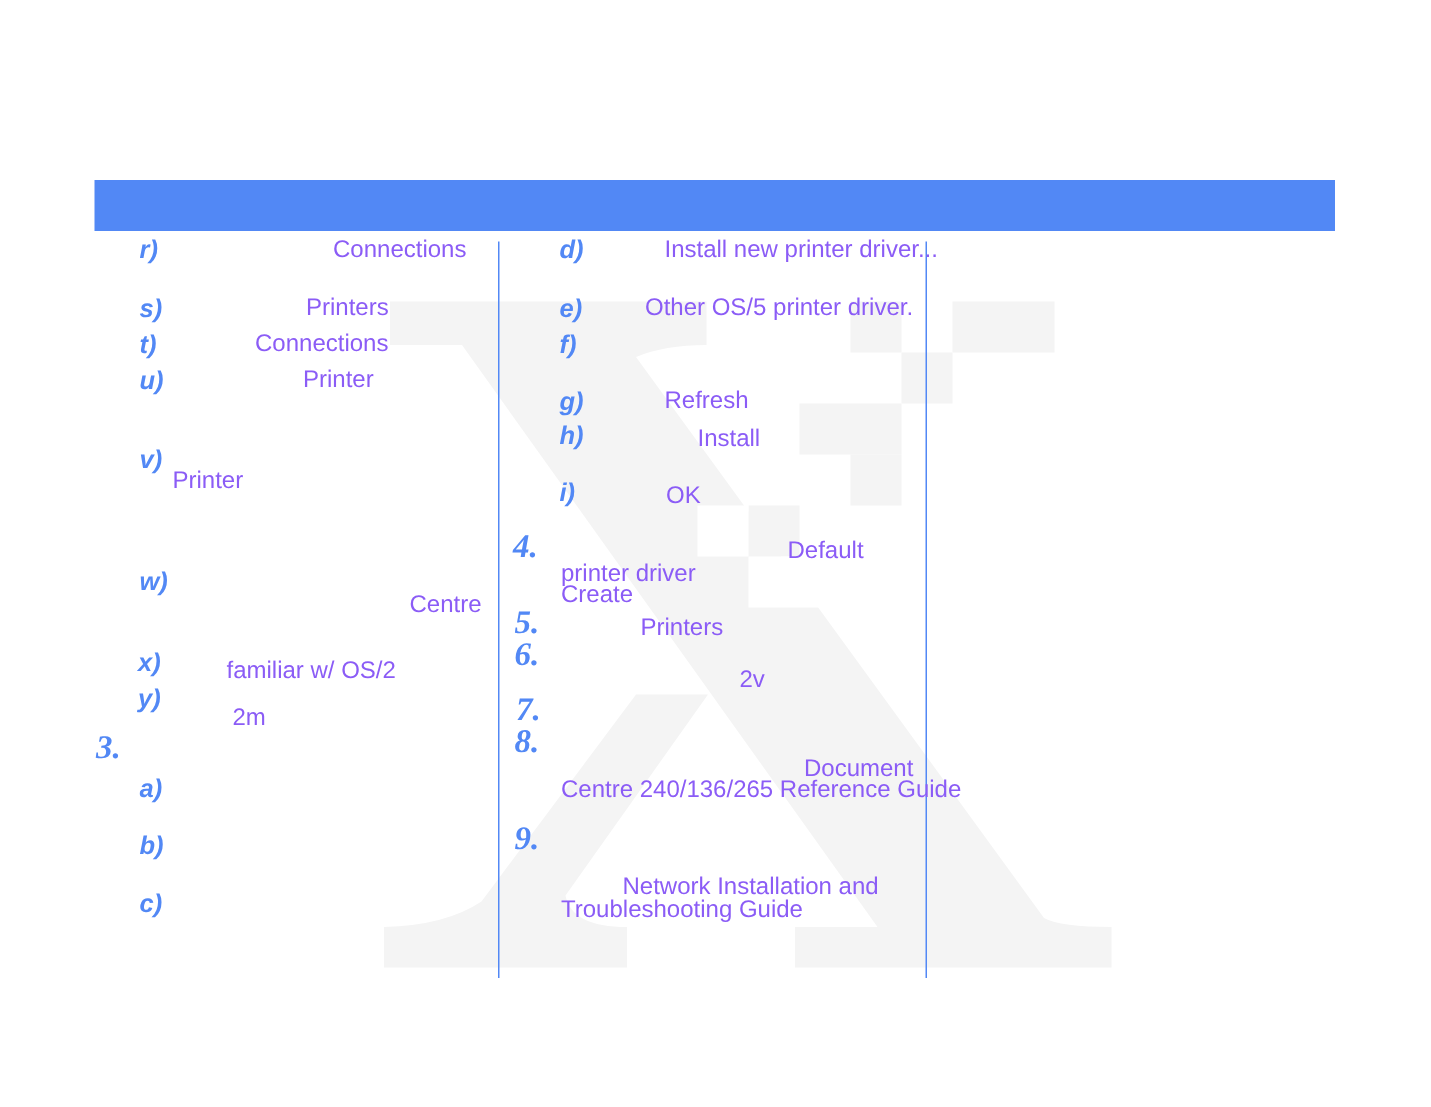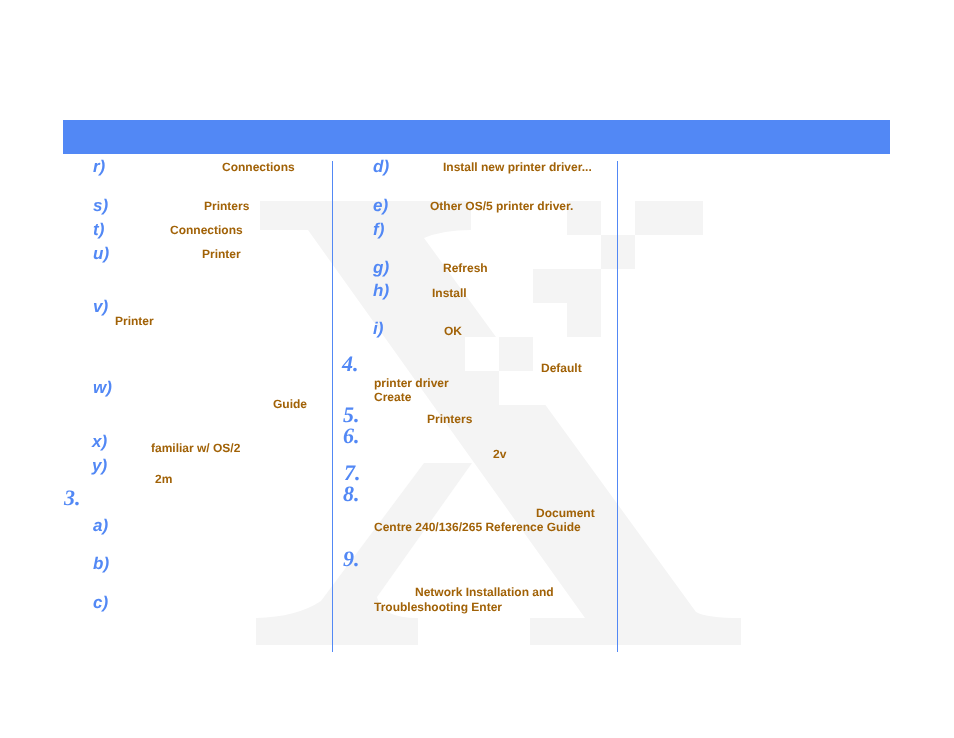--- a/index.html
+++ b/index.html
@@ -4,21 +4,21 @@
 <style>
   html,body{margin:0;padding:0;}
   body{width:954px;height:738px;background:#ffffff;font-family:"Liberation Sans",sans-serif;overflow:hidden;-webkit-font-smoothing:antialiased;text-rendering:geometricPrecision;}
   .page{position:relative;width:954px;height:738px;background:#fff;}
   .col{position:absolute;left:0;top:0;width:954px;height:738px;}
   .headerbar{position:absolute;left:63px;top:120px;width:827px;height:34px;background:#5288f5;}
   .wm{position:absolute;left:0;top:0;width:954px;height:738px;overflow:hidden;}
   .vline{position:absolute;width:1px;background:#5288f5;top:161px;height:491px;}
   .mark{position:absolute;transform:translateZ(0);font-weight:bold;font-style:italic;color:#5288f5;font-size:17px;line-height:17px;white-space:nowrap;}
   .num{position:absolute;transform:translateZ(0);font-family:"Liberation Serif",serif;font-weight:bold;font-style:italic;color:#5288f5;font-size:22px;line-height:22px;white-space:nowrap;}
-  .b{position:absolute;transform:translateZ(0);font-weight:bold;color:#a16207;font-size:12px;line-height:12px;white-space:nowrap;}
+  .b{position:absolute;transform:translateZ(0);font-weight:normal;color:#8b5cf6;font-size:16px;line-height:12px;white-space:nowrap;}
 </style>
 </head>
 <body>
 
 <div class="page">
   <div class="wm">
     <svg width="954" height="738" viewBox="0 0 954 738">
       <g fill="#f4f4f4">
 
         <path d="M 260 201 L 471 201 L 471 230 Q 443 230 424 238 L 696 612 Q 707 618 741 618 L 741 645 L 530 645 L 530 618 L 585 618 L 308 230 L 260 230 Z"></path>
@@ -52,53 +52,53 @@
     <div class="mark" style="left:93px;top:221px">t)</div>
     <div class="b" style="left:170px;top:224px">Connections</div>
 
     <div class="mark" style="left:93px;top:245px">u)</div>
     <div class="b" style="left:202px;top:248px">Printer</div>
 
     <div class="mark" style="left:93px;top:298px">v)</div>
     <div class="b" style="left:115px;top:315px">Printer</div>
 
     <div class="mark" style="left:93px;top:379px">w)</div>
-    <div class="b" style="left:273px;top:398px">Guide</div>
+    <div class="b" style="left:273px;top:398px">Centre</div>
 
     <div class="mark" style="left:92px;top:433px">x)</div>
     <div class="b" style="left:151px;top:442px">familiar w/ OS/2</div>
 
     <div class="mark" style="left:92px;top:457px">y)</div>
     <div class="b" style="left:155px;top:473px">2m</div>
     <div class="num" style="left:64px;top:487px">3.</div>
     <div class="mark" style="left:93px;top:517px">a)</div>
     <div class="mark" style="left:93px;top:555px">b)</div>
     <div class="mark" style="left:93px;top:594px">c)</div>
   </div>
   <div class="col col-right">
     <div class="mark" style="left:373px;top:158px">d)</div>
     <div class="b" style="left:443px;top:161px">Install new printer driver...</div>
     <div class="mark" style="left:373px;top:197px">e)</div>
     <div class="b" style="left:430px;top:200px">Other OS/5 printer driver.</div>
     <div class="mark" style="left:373px;top:221px">f)</div>
     <div class="mark" style="left:373px;top:259px">g)</div>
     <div class="b" style="left:443px;top:262px">Refresh</div>
     <div class="mark" style="left:373px;top:282px">h)</div>
-    <div class="b" style="left:432px;top:287px">Install</div>
+    <div class="b" style="left:465px;top:287px">Install</div>
     <div class="mark" style="left:373px;top:320px">i)</div>
     <div class="b" style="left:444px;top:325px">OK</div>
     <div class="num" style="left:342px;top:353px">4.</div>
-    <div class="b" style="left:541px;top:362px">Default</div>
+    <div class="b" style="left:525px;top:362px">Default</div>
     <div class="b" style="left:374px;top:377px">printer driver</div>
     <div class="b" style="left:374px;top:391px">Create</div>
     <div class="num" style="left:343px;top:404px">5.</div>
     <div class="b" style="left:427px;top:413px">Printers</div>
     <div class="num" style="left:343px;top:425px">6.</div>
     <div class="b" style="left:493px;top:448px">2v</div>
     <div class="num" style="left:344px;top:462px">7.</div>
     <div class="num" style="left:343px;top:483px">8.</div>
     <div class="b" style="left:536px;top:507px">Document</div>
     <div class="b" style="left:374px;top:521px">Centre 240/136/265 Reference Guide</div>
     <div class="num" style="left:343px;top:548px">9.</div>
     <div class="b" style="left:415px;top:586px">Network Installation and</div>
-    <div class="b" style="left:374px;top:601px">Troubleshooting Enter</div>
+    <div class="b" style="left:374px;top:601px">Troubleshooting Guide</div>
   </div>
 </div>
 
 </body></html>

